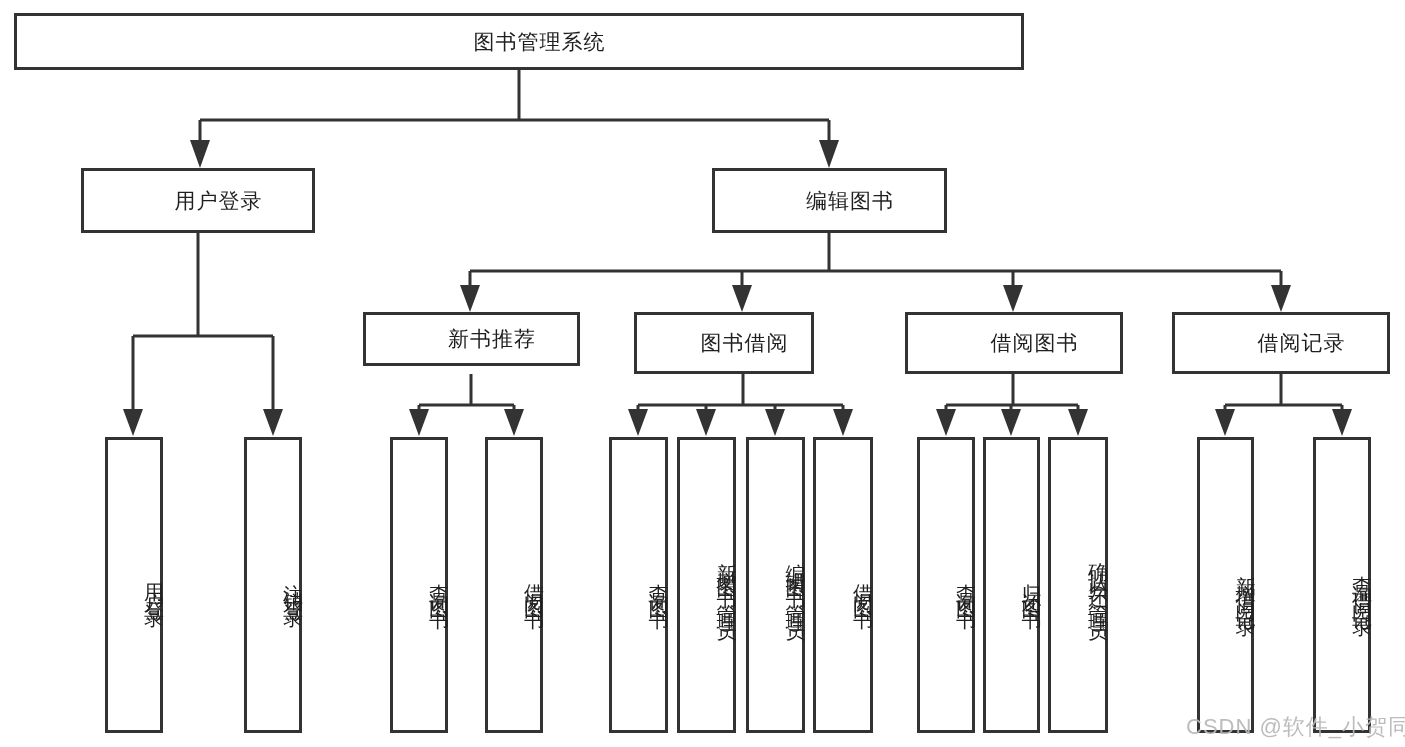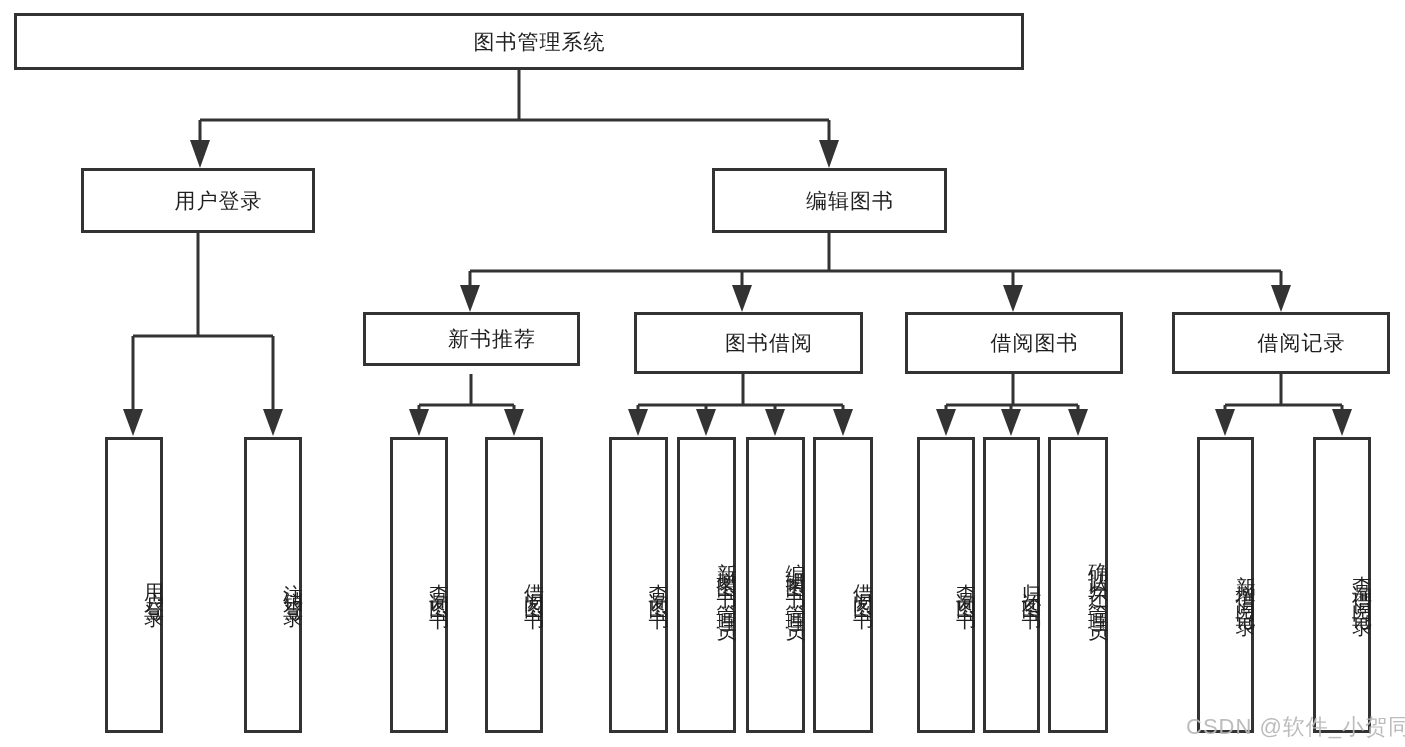--- a/index.html
+++ b/index.html
@@ -97,21 +97,21 @@
   <div class="box hbox" style="left:81px; top:168px; width:234px; height:65px;">
     <span>用户登录</span>
   </div>
   <div class="box hbox" style="left:712px; top:168px; width:235px; height:65px;">
     <span>编辑图书</span>
   </div>
 
   <div class="box hbox" style="left:363px; top:312px; width:217px; height:54px;">
     <span>新书推荐</span>
   </div>
-  <div class="box hbox" style="left:634px; top:312px; width:229px; height:62px;">
+  <div class="box hbox" style="left:634px; top:312px; width:180px; height:62px;">
     <span>图书借阅</span>
   </div>
   <div class="box hbox" style="left:905px; top:312px; width:218px; height:62px;">
     <span>借阅图书</span>
   </div>
   <div class="box hbox" style="left:1172px; top:312px; width:218px; height:62px;">
     <span>借阅记录</span>
   </div>
 
   <div class="box vbox" style="left:105px; top:437px; width:58px; height:296px;">

